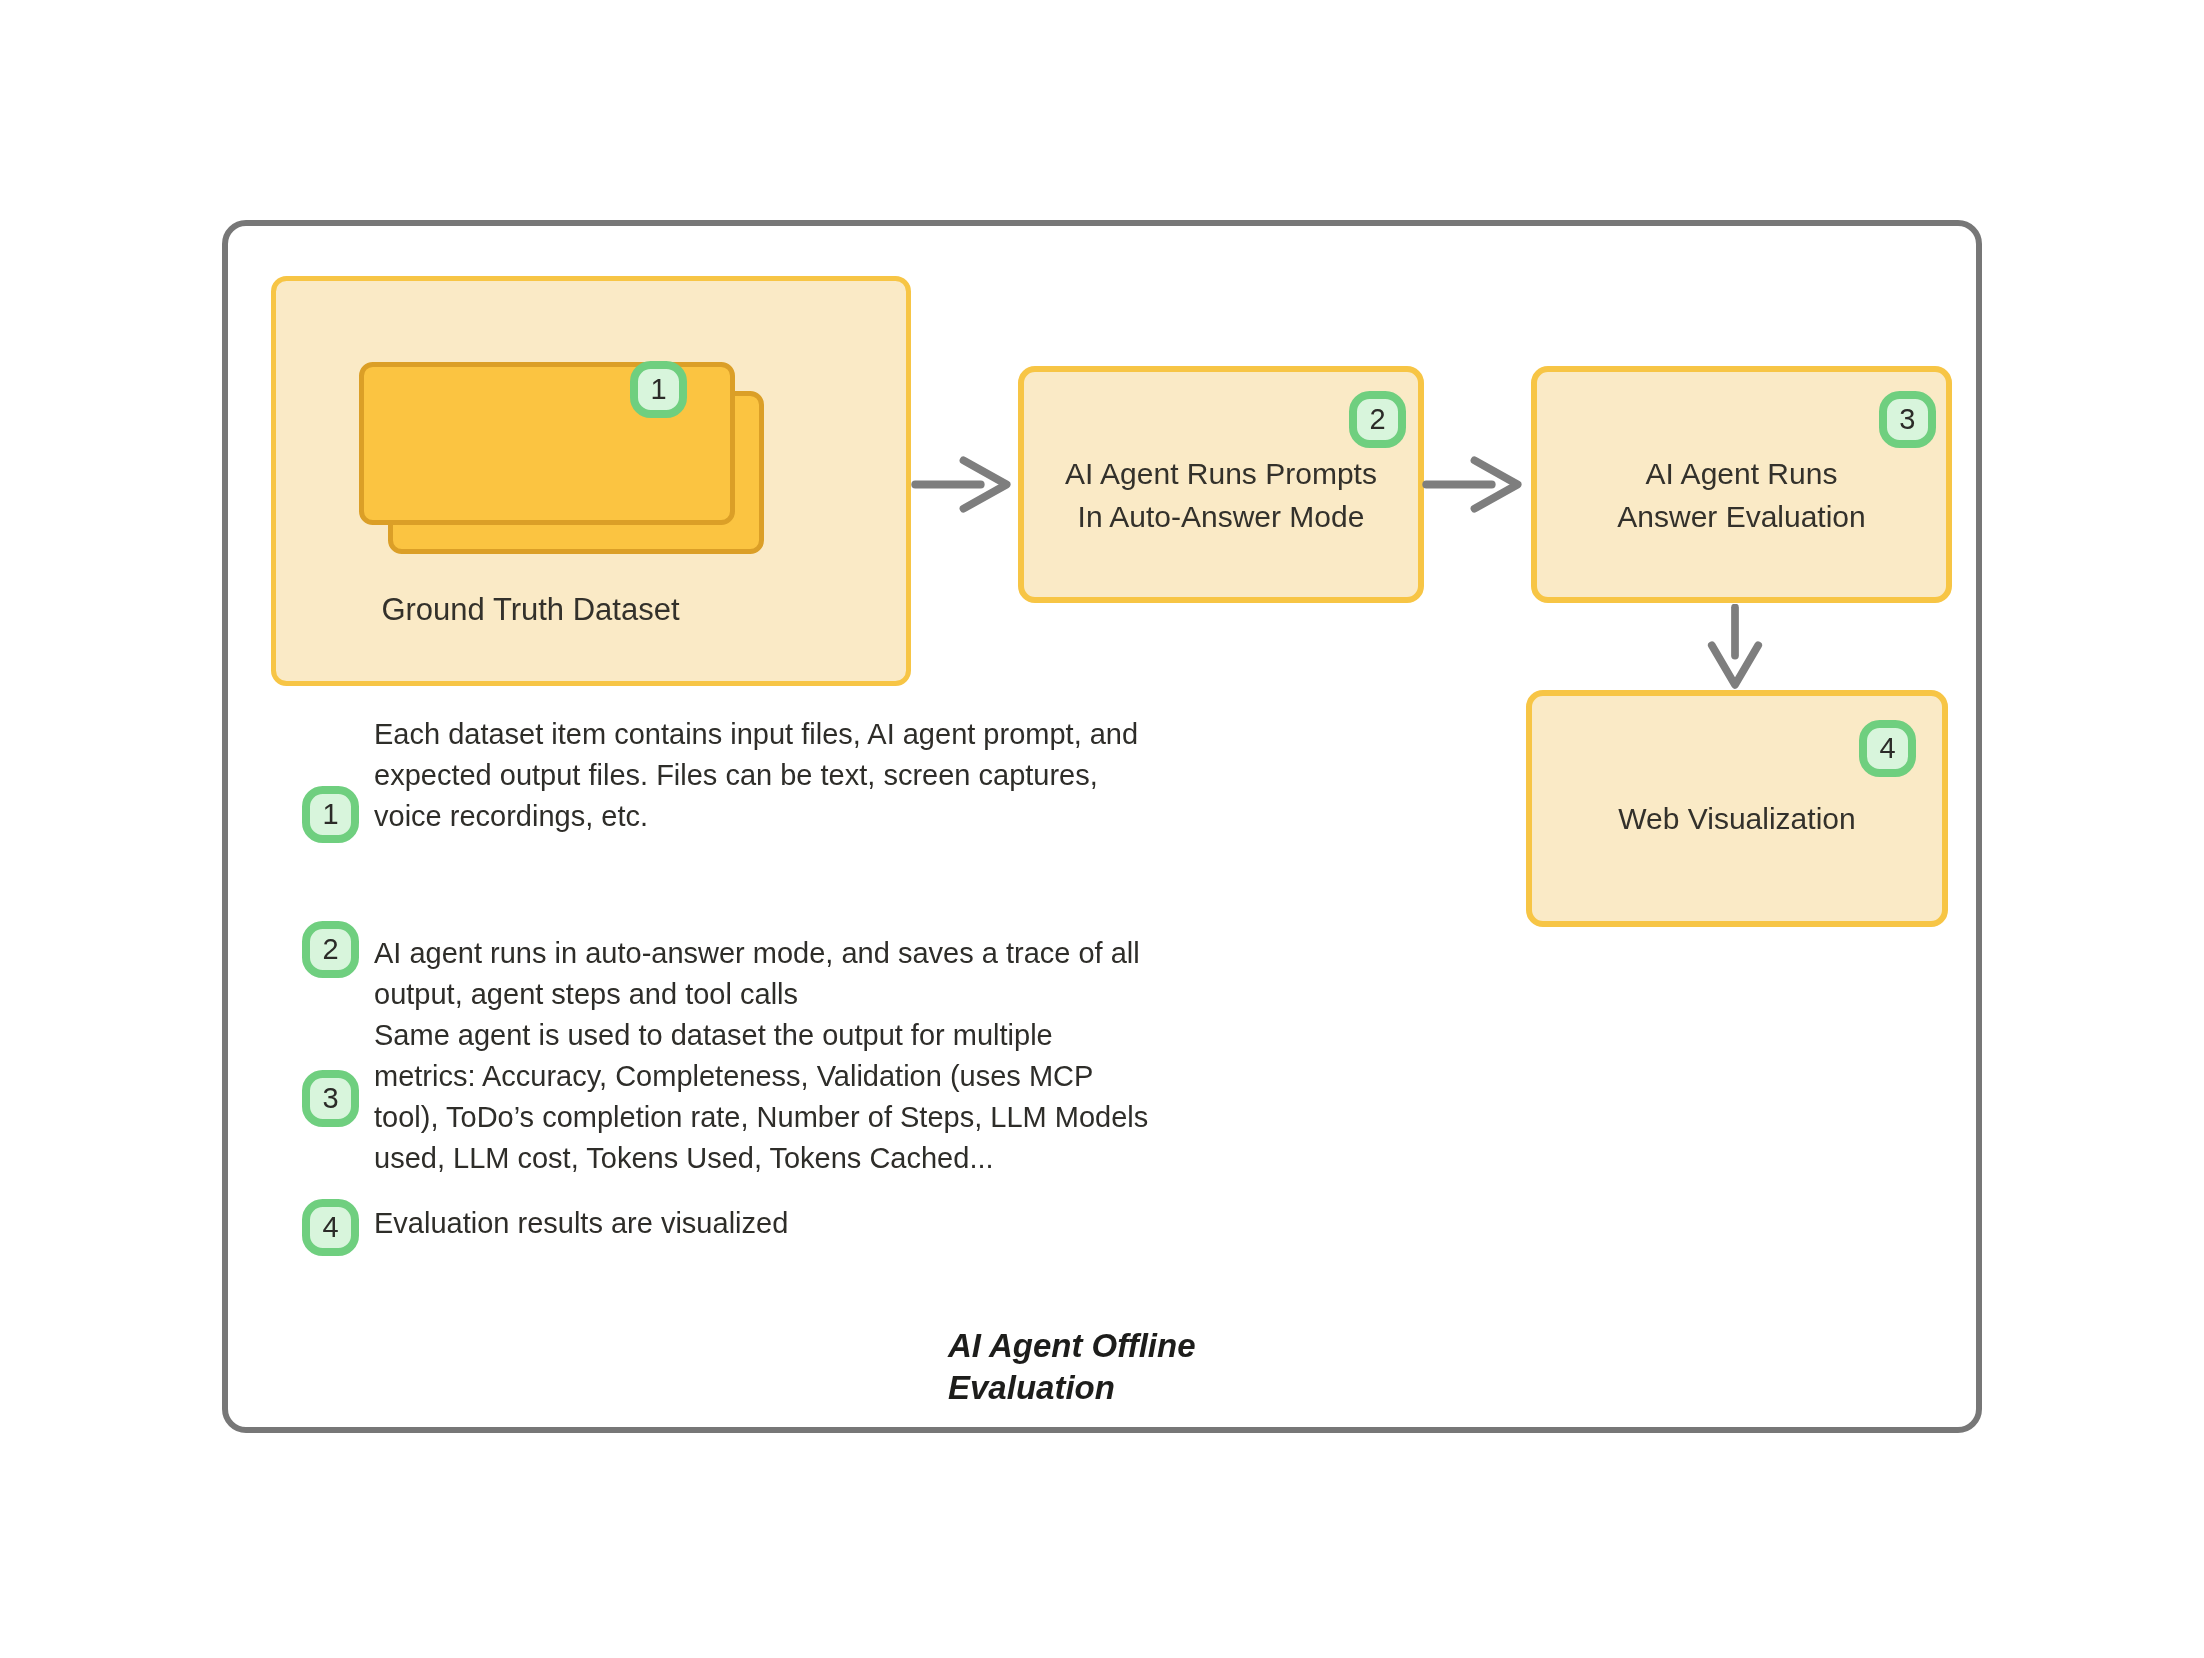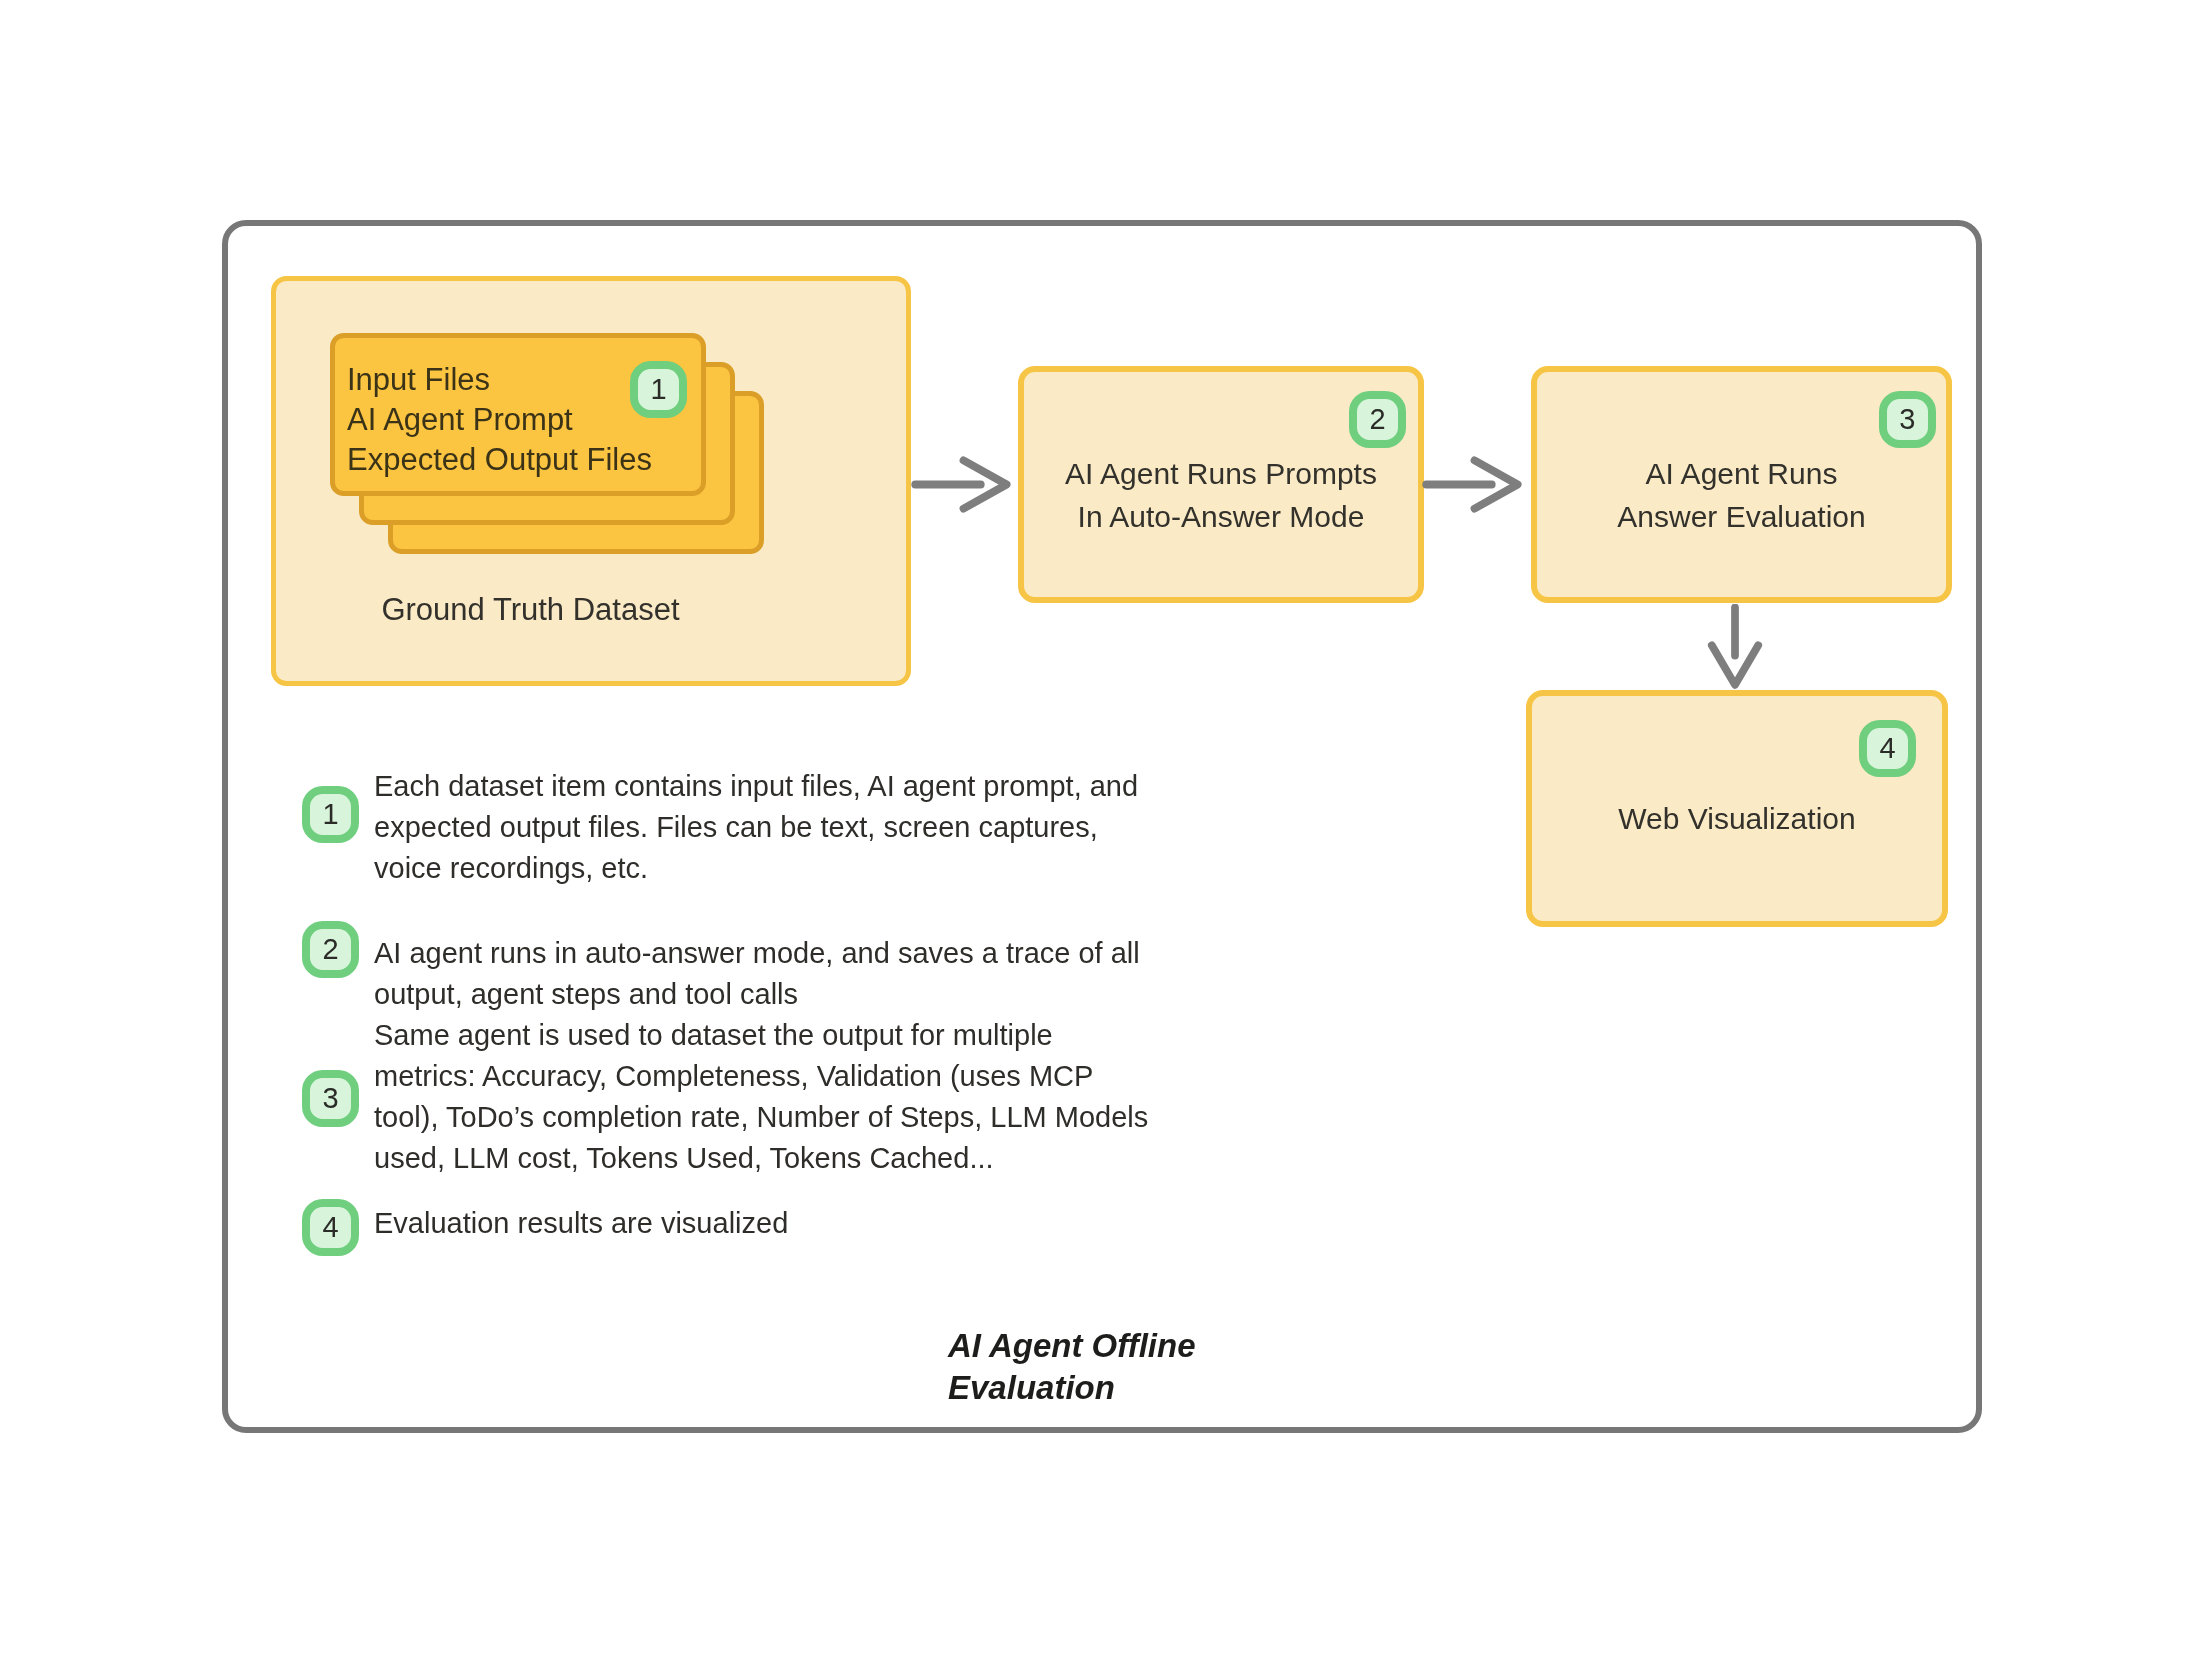--- a/index.html
+++ b/index.html
@@ -71,21 +71,21 @@
 
   
   .ann-badge-1 { left:302px; top:786px; }
   .ann-badge-2 { left:302px; top:921px; }
   .ann-badge-3 { left:302px; top:1070px; }
   .ann-badge-4 { left:302px; top:1199px; }
   .ann-text {
     position:absolute; left:374px; width:869px;
     font-size:29px; line-height:41px; color:#2E2D29; white-space:pre-line;
   }
-  .ann-text-1 { top:766px; }
+  .ann-text-1 { top:714px; }
   .ann-text-2 { top:933px; }
   .ann-text-3 { top:1015px; }
   .ann-text-4 { top:1203px; }
 
   .title {
     left:948px; top:1325px; width:516px;
     font-size:33px; font-weight:bold; line-height:42px;
     color:#1D1D1B; white-space:pre-line;font-style:italic;
   }
 </style>
@@ -93,25 +93,20 @@
 <body>
 
 <div class="canvas">
 
   <div class="abs frame"></div>
 
   <div class="abs gt-box"></div>
 
   <div class="card card-back"></div>
   <div class="card card-mid"></div>
-  <div class="card card-front">
-    <div class="card-text">Input Files
-AI Agent Prompt
-Expected Output Files</div>
-  </div>
   <div class="badge" style="left:630px; top:361px;">
     <span>1</span>
   </div>
   <div class="abs gt-label">Ground Truth Dataset</div>
 
   <div class="abs flow-box box-2">
     <span class="flow-label">AI Agent Runs Prompts
 In Auto-Answer Mode</span>
     <div class="badge" style="right:12px; top:19px;">
       <span>2</span>

